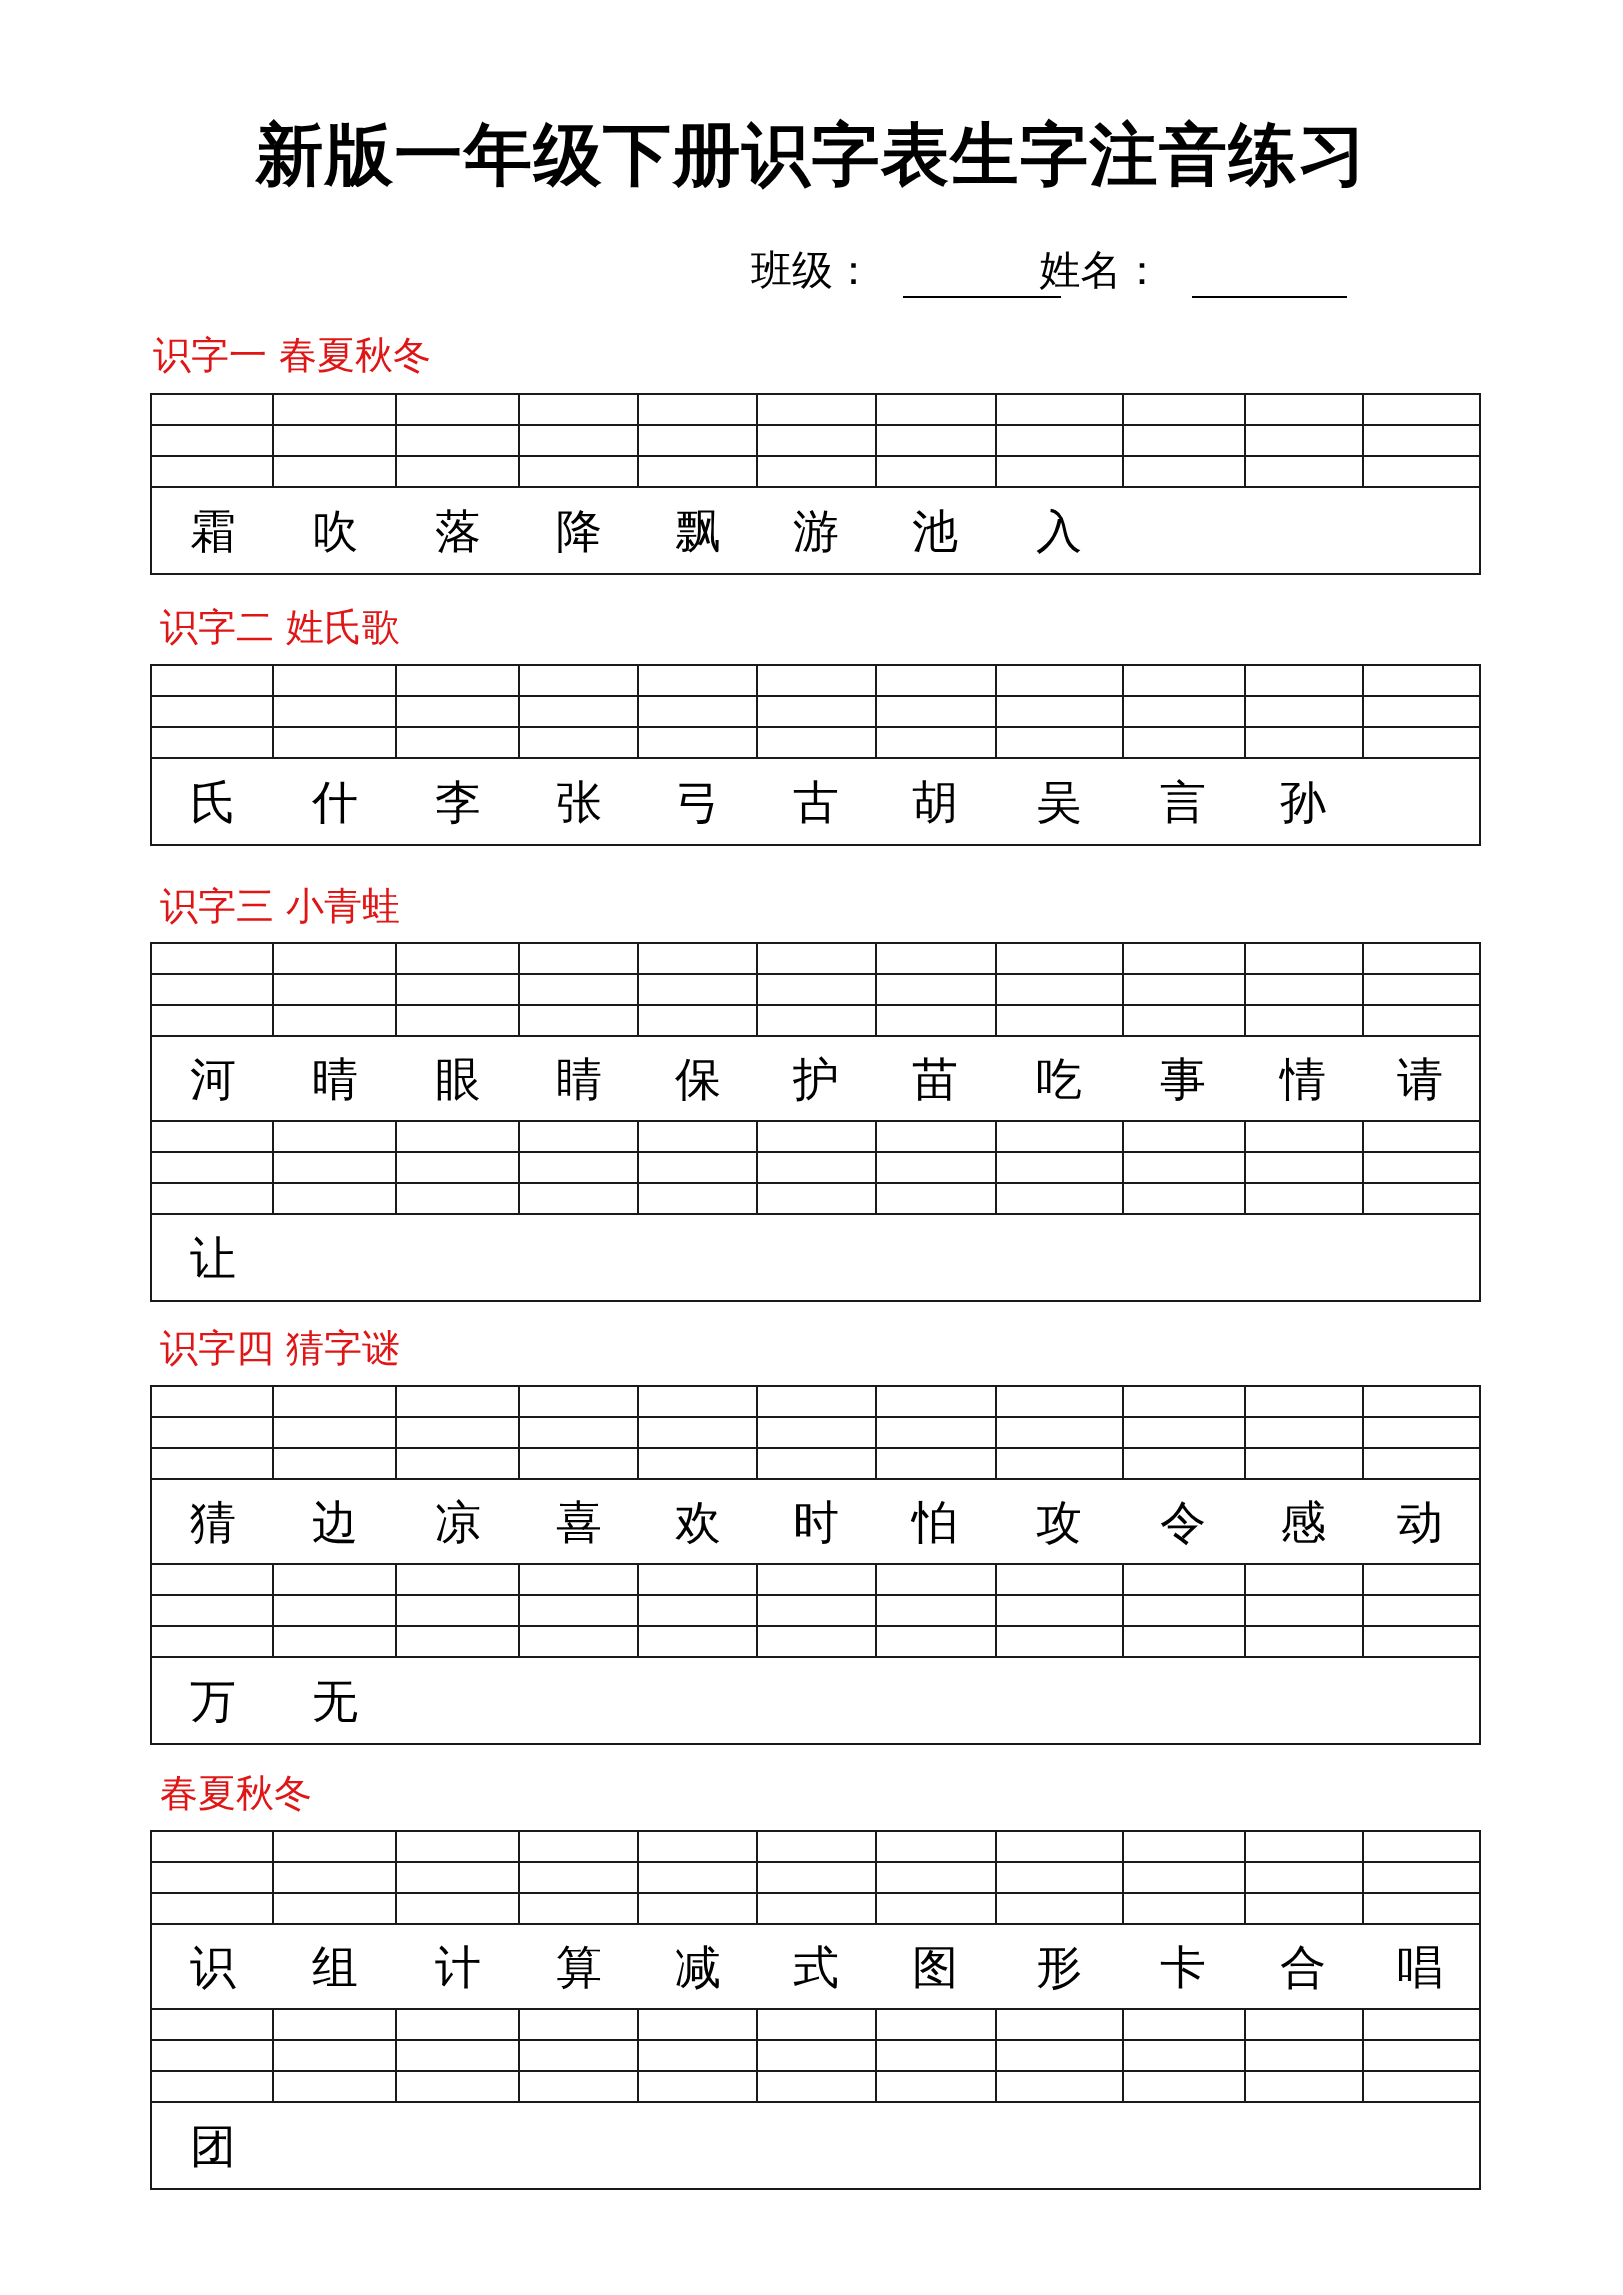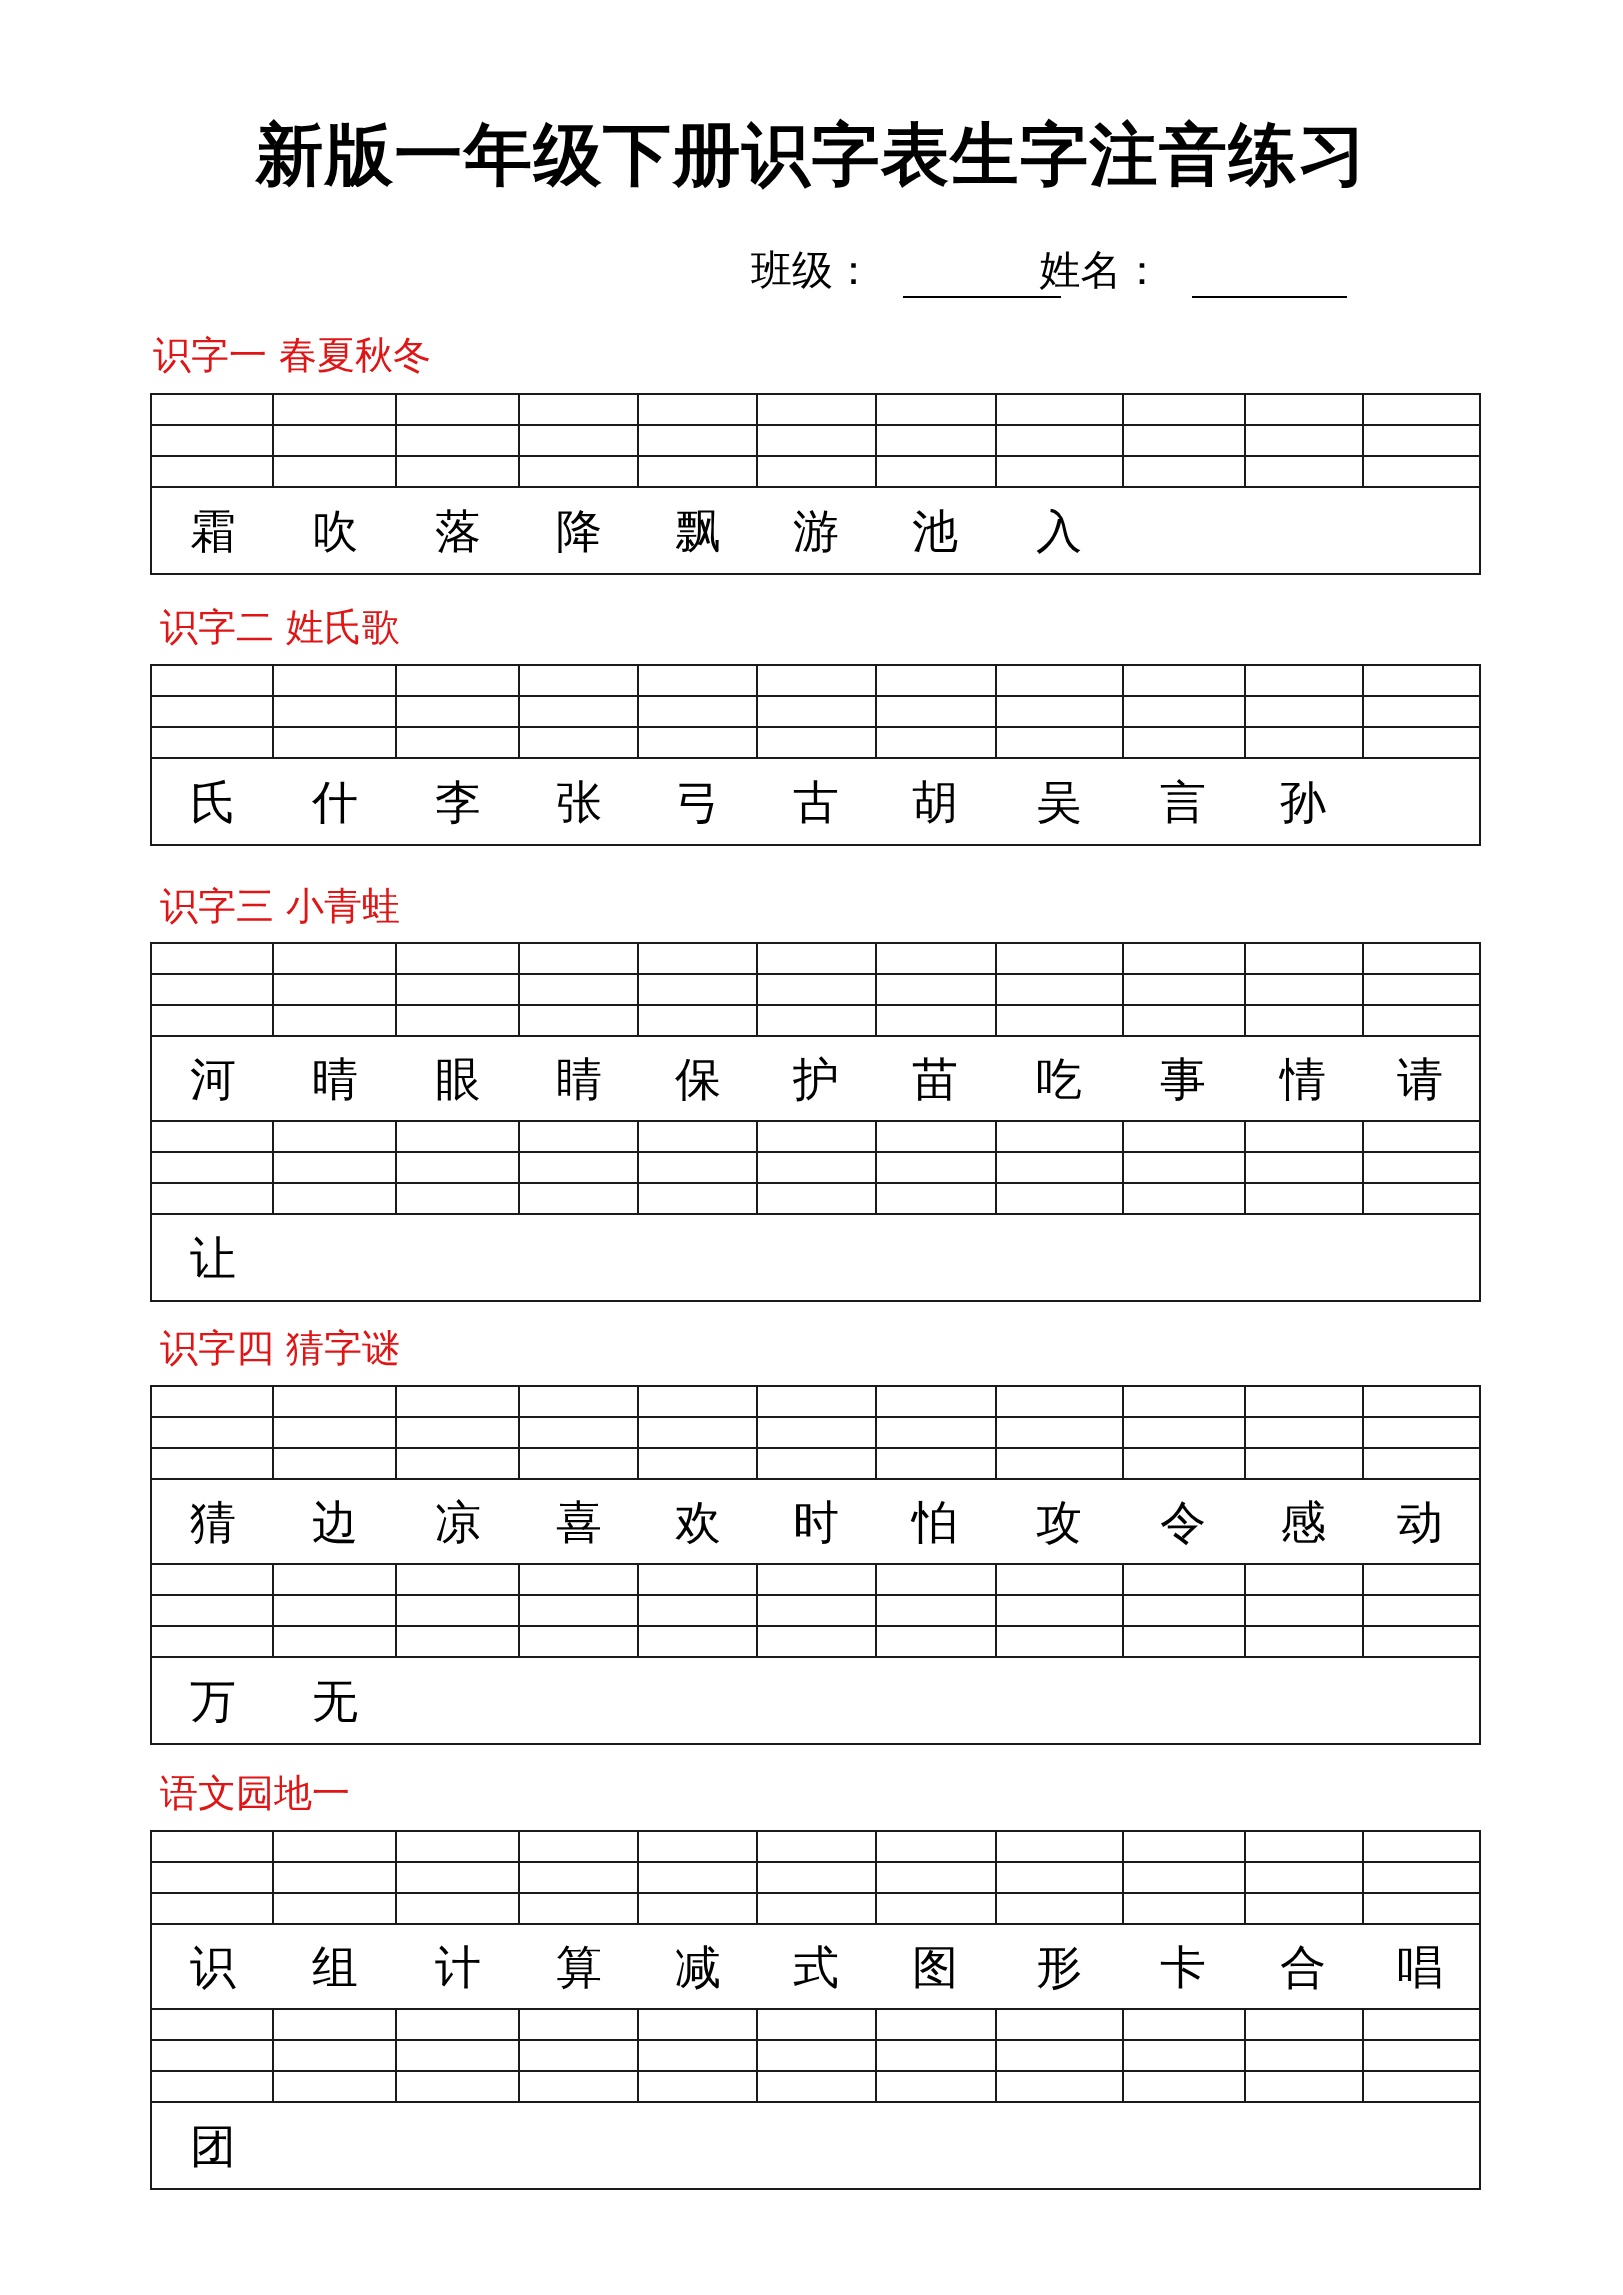--- a/index.html
+++ b/index.html
@@ -329,21 +329,21 @@
       <div class="cell" style="width: 122px;"></div>
       <div class="cell" style="width: 118px;"></div>
       <div class="cell" style="width: 115px;"></div>
     </div>
     <div class="char-row" style="height: 85px;">
       <span class="ch" style="left: 61px;">万</span>
       <span class="ch" style="left: 183px;">无</span>
     </div>
   </div>
 
-<div class="section-title" style="top:1768px;left:160px;">语文园地一</div>
+<div class="section-title" style="top:1768px;left:160px;">春夏秋冬</div>
 <div class="table" style="top:1830px;">
     <div class="pinyin-row">
       <div class="cell" style="width: 122px;"></div>
       <div class="cell" style="width: 123px;"></div>
       <div class="cell" style="width: 123px;"></div>
       <div class="cell" style="width: 119px;"></div>
       <div class="cell" style="width: 119px;"></div>
       <div class="cell" style="width: 119px;"></div>
       <div class="cell" style="width: 120px;"></div>
       <div class="cell" style="width: 127px;"></div>

